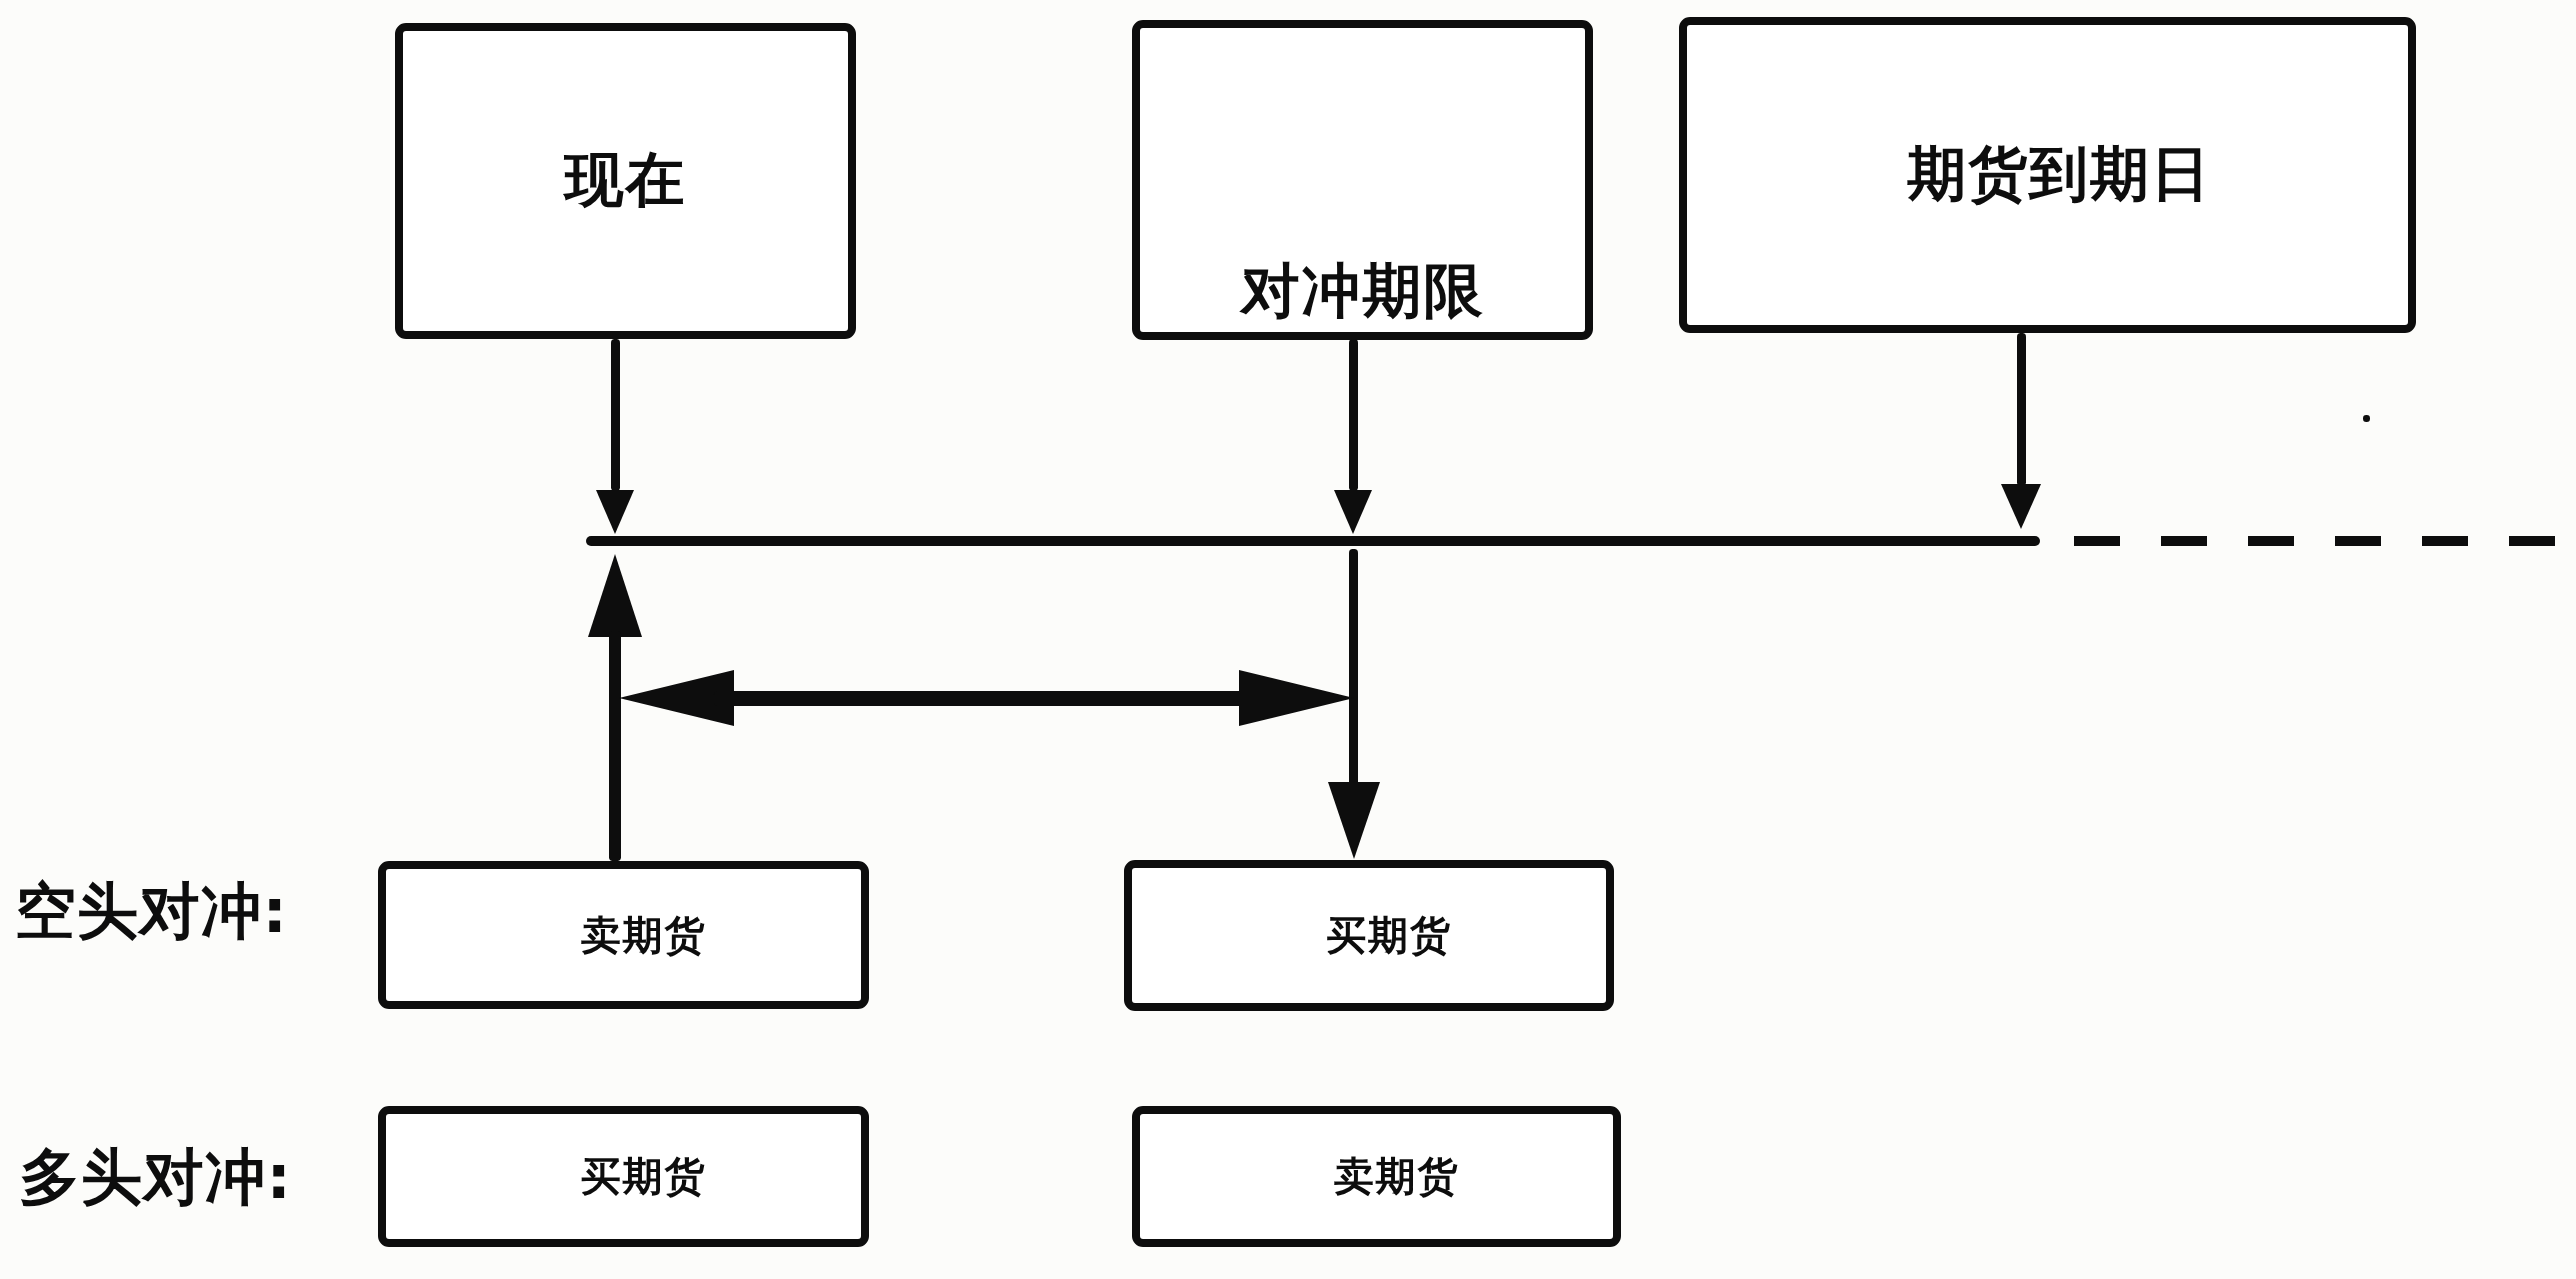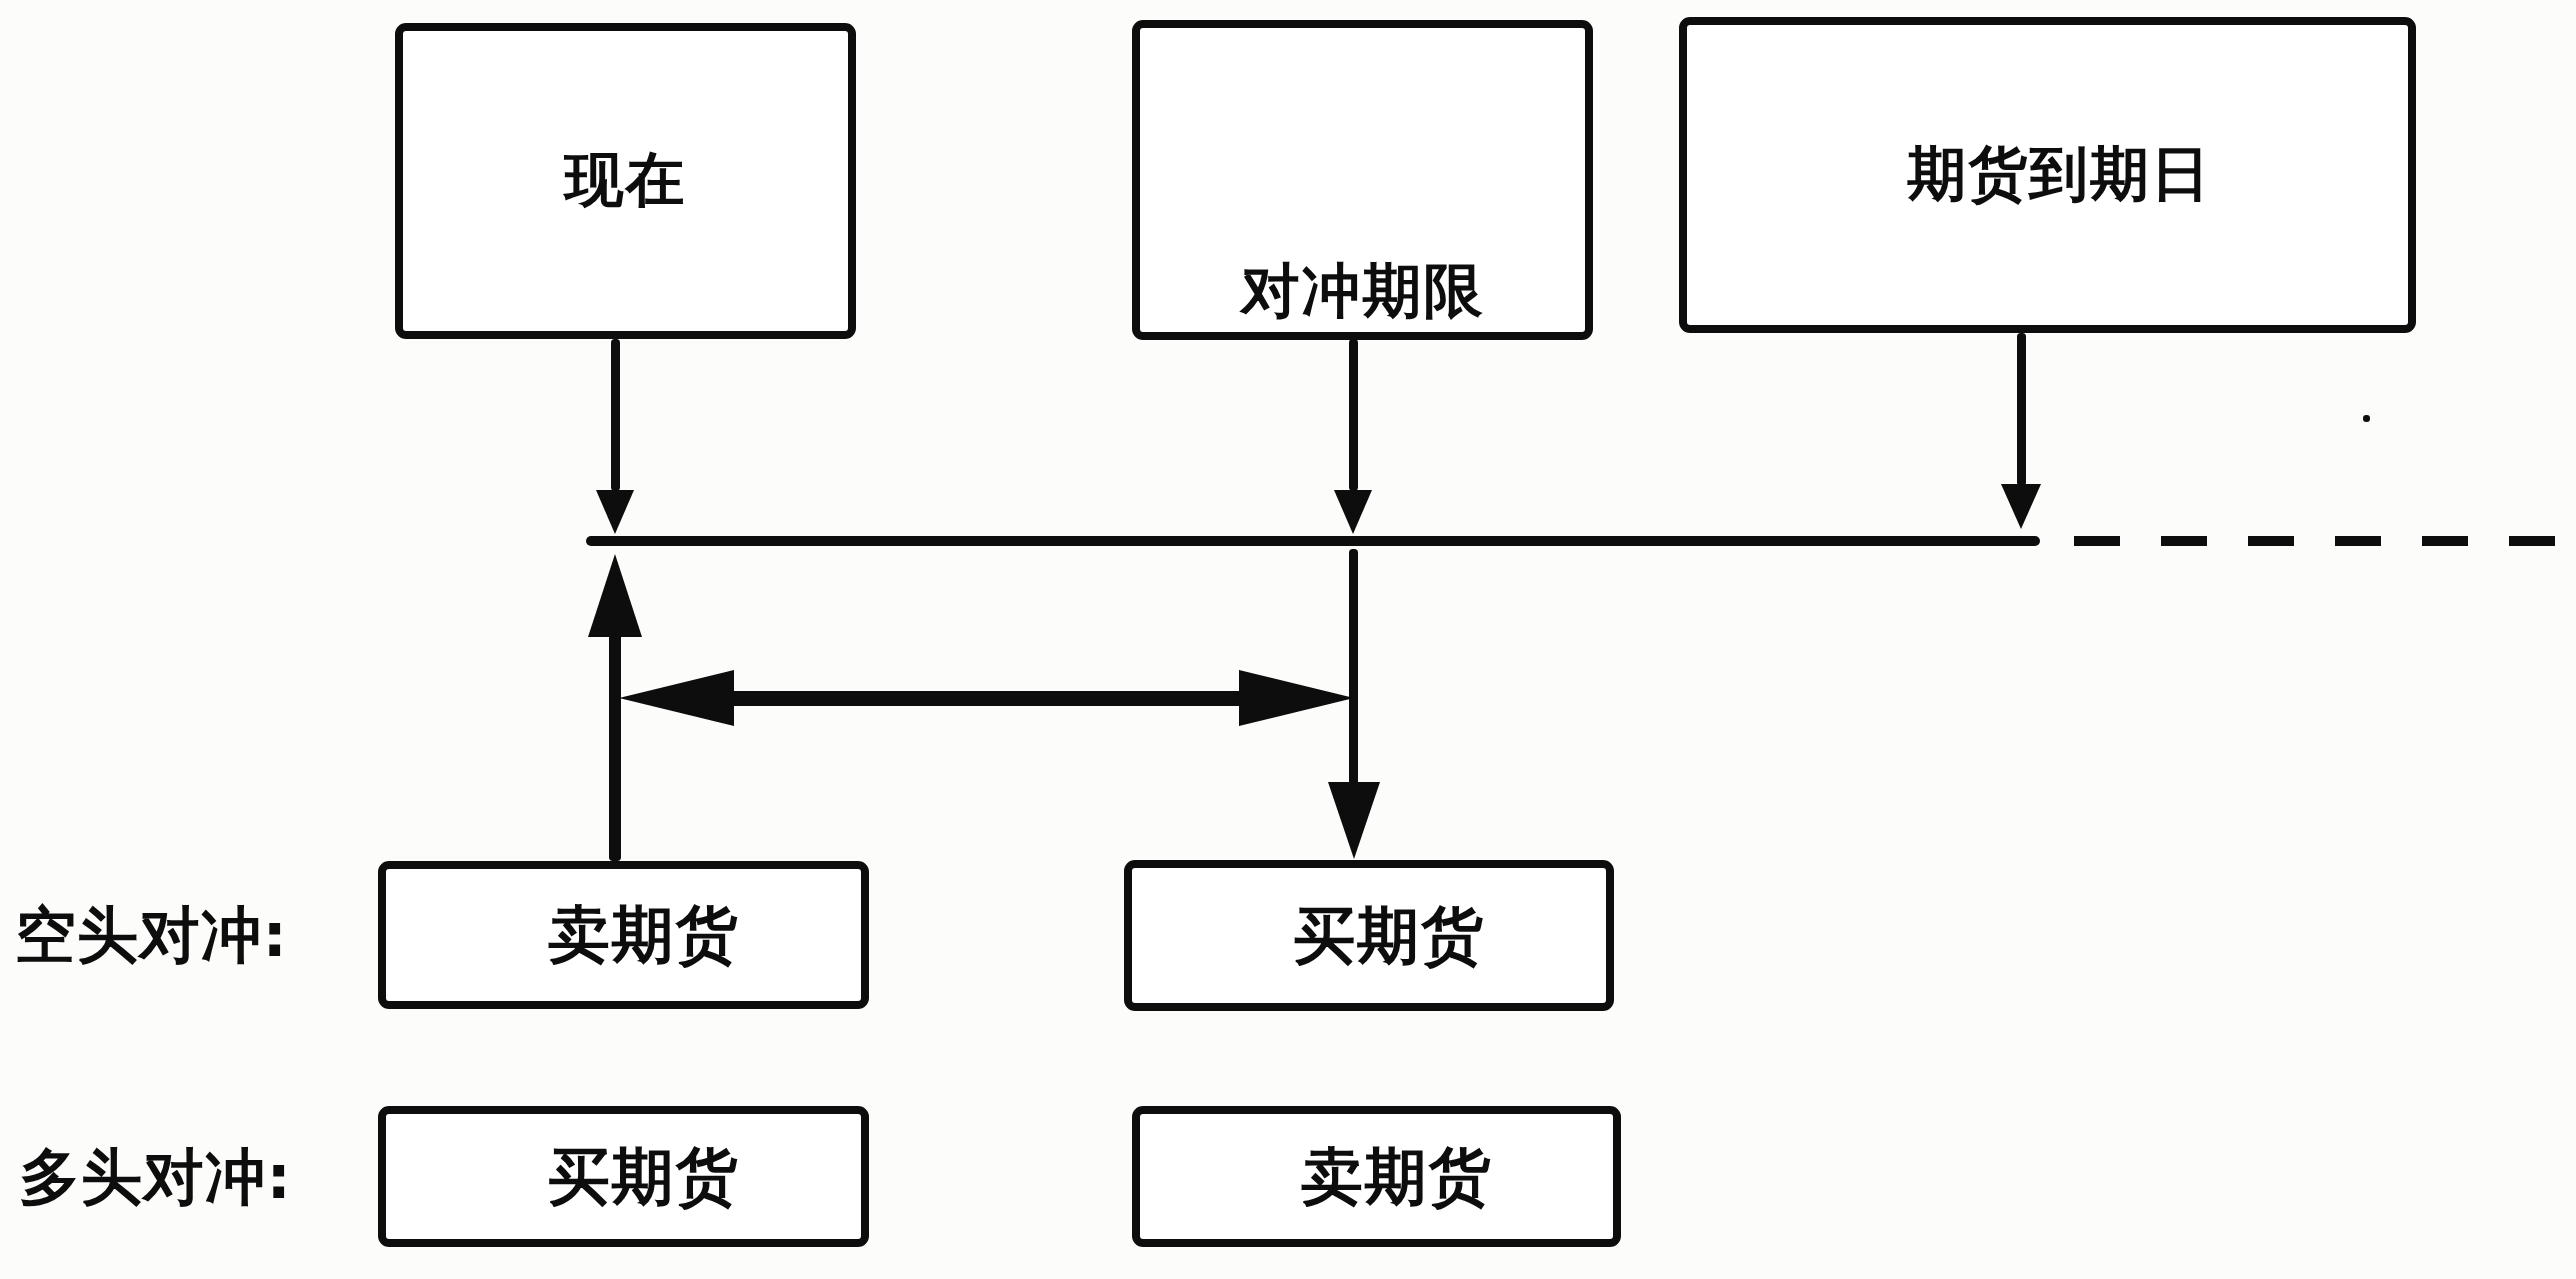--- a/index.html
+++ b/index.html
@@ -21,42 +21,42 @@
     border:8.3px solid var(--ink);
     border-radius:11px;
     background:#fff;
     display:flex;align-items:center;justify-content:center;
     color:var(--ink);
     font-weight:bold;
     box-sizing:border-box;
     text-align:center;
   }
   .toplabel{font-size:59px;letter-spacing:1.9px;}
-  .rowbox{font-size:62px;letter-spacing:1.9px;padding-left:40px;}
+  .rowbox{font-size:40px;letter-spacing:1.9px;padding-left:40px;}
 
   .box-now{left:395px;top:23px;width:461px;height:316px;}
   .box-horizon{left:1132px;top:19.5px;width:461px;height:320px;align-items:flex-end;}
   .box-expiry{left:1679px;top:16.7px;width:737px;height:316px;padding-left:24px;}
 
   .box-short-sell{left:378px;top:861px;width:491px;height:148px;}
   .box-short-buy{left:1124px;top:860px;width:490px;height:151px;}
   .box-long-buy{left:378px;top:1106px;width:491px;height:141px;}
   .box-long-sell{left:1132px;top:1106px;width:489px;height:141px;}
 
   
   .rowlabel{
     position:absolute;
     color:var(--ink);
     font-weight:bold;
     font-size:61px;
     letter-spacing:0.9px;
     line-height:1;
     white-space:nowrap;
   }
-  .lbl-short{left:15px;top:904px;}
+  .lbl-short{left:15px;top:880px;}
   .lbl-long{left:19px;top:1146px;}
 
   
   .timeline-solid{
     position:absolute;left:586px;top:536px;width:1454px;height:10.2px;
     background:var(--ink);border-radius:5.6px;
   }
   .timeline-dashed{
     position:absolute;left:2074px;top:536px;width:502px;height:10.2px;
     background:repeating-linear-gradient(90deg,var(--ink) 0 46px,transparent 46px 87px);

